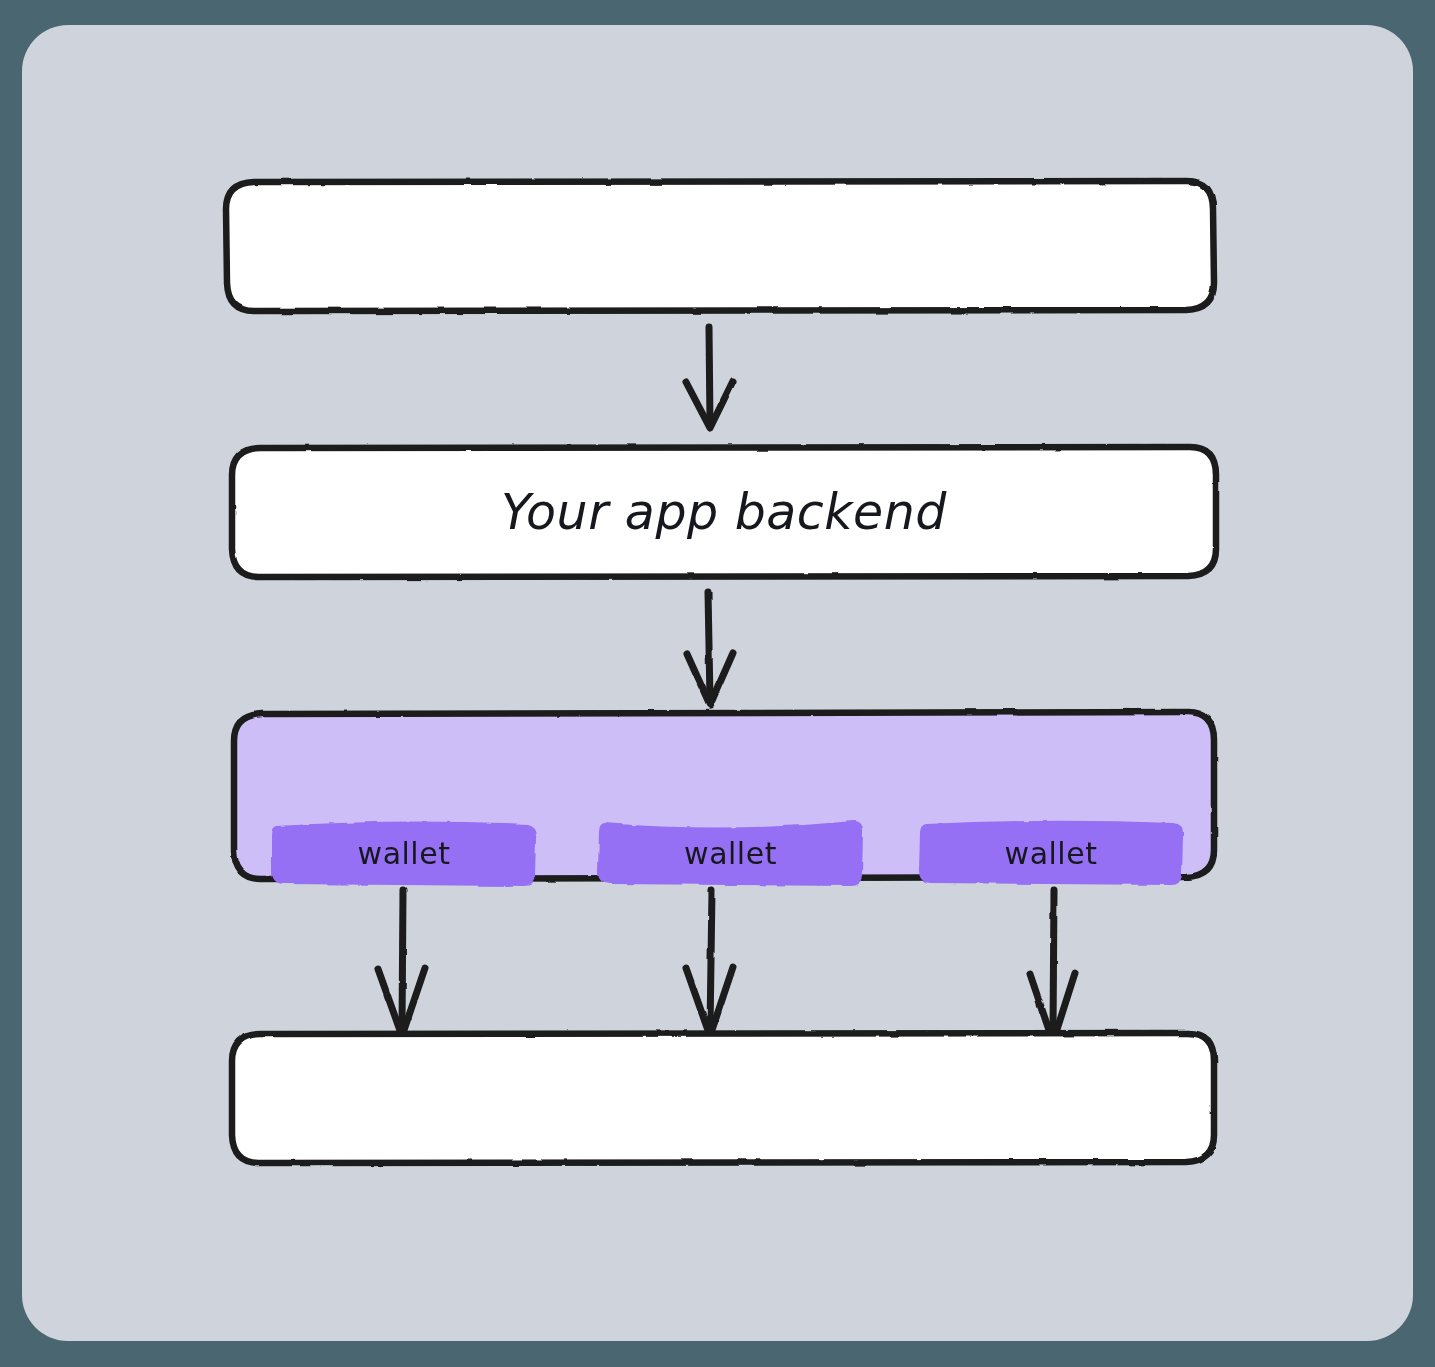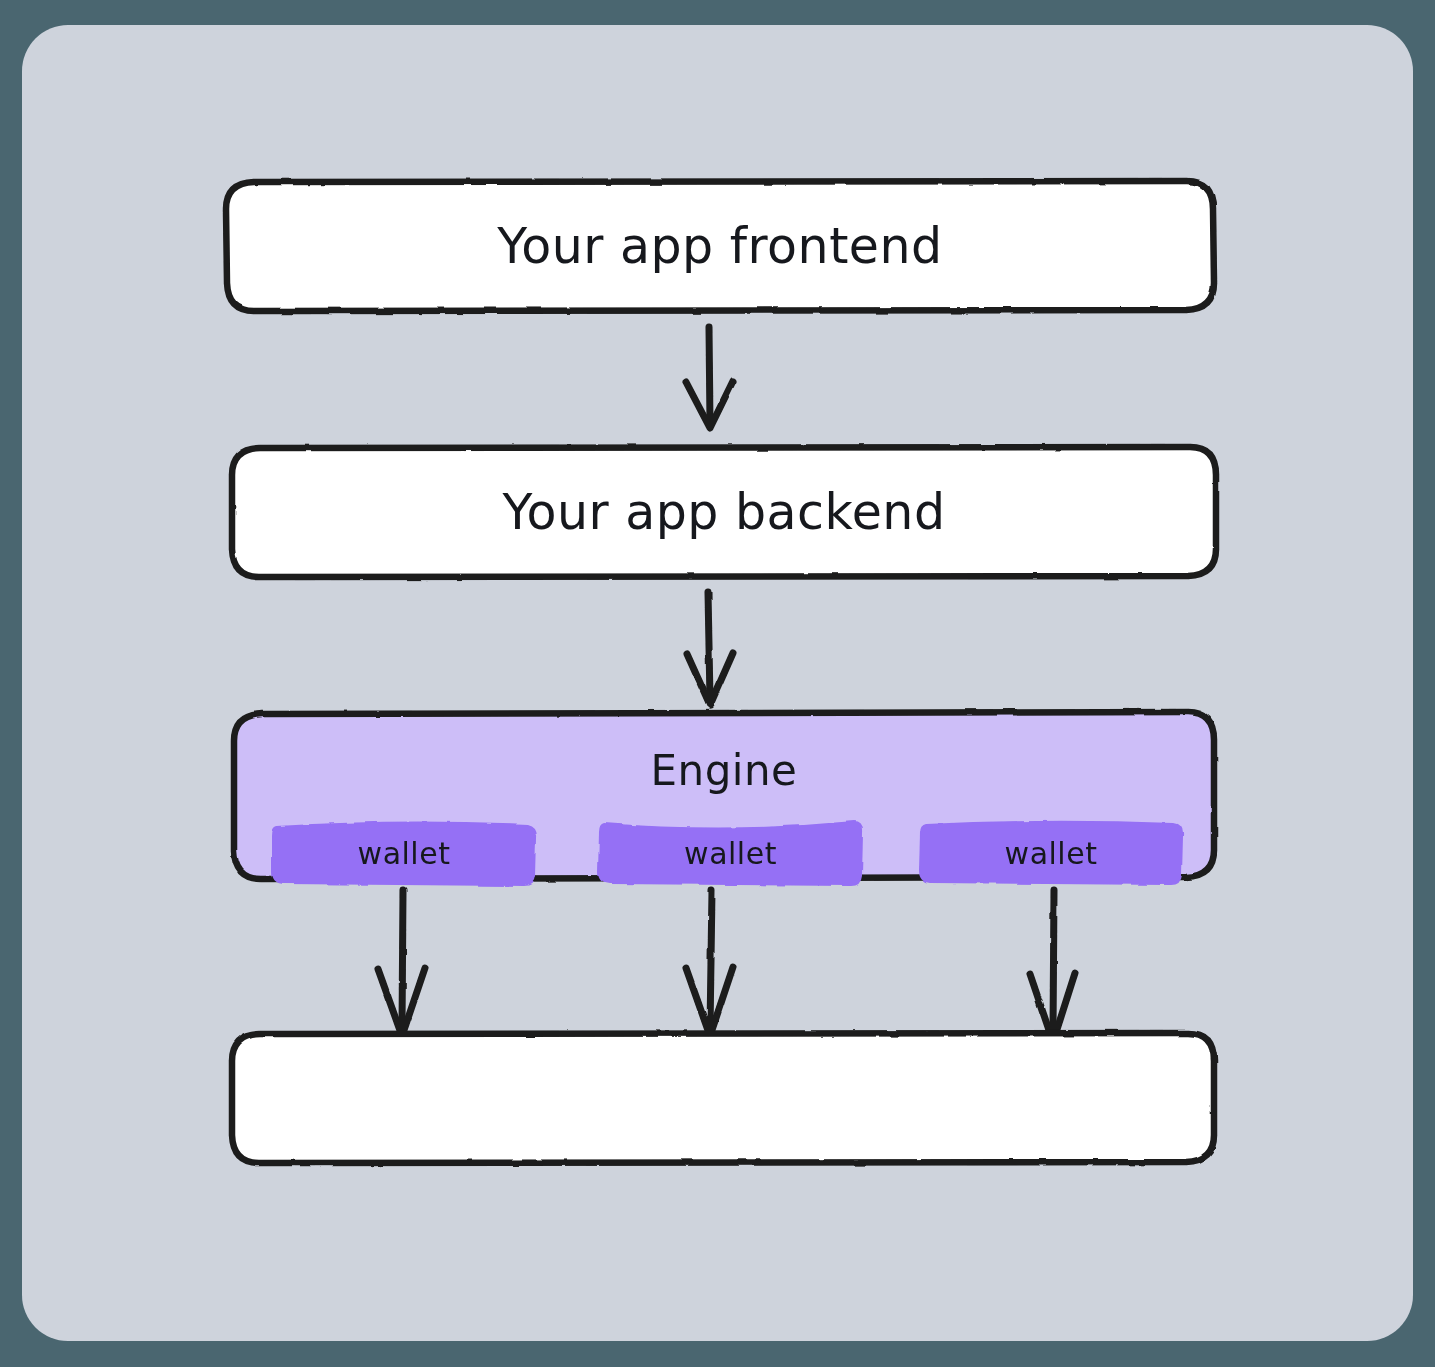--- a/index.html
+++ b/index.html
@@ -139,27 +139,25 @@
       <path d="M 1054 890 L 1053 1033" stroke="#1b1b1b" stroke-width="7" stroke-linecap="round" fill="none"></path>
       <path d="M 1030 974 L 1053 1042 L 1075 973" stroke="#1b1b1b" stroke-width="7" stroke-linecap="round" stroke-linejoin="round" fill="none"></path>
     </g>
 
     <g filter="url(#rough)">
       <path d="M 260 1034 L 1188 1033 Q 1214 1033 1214 1061 L 1214 1135 Q 1214 1161 1186 1162 L 259 1163 Q 233 1163 232 1135 L 232 1061 Q 232 1035 260 1034 Z" fill="#ffffff" stroke="#1b1b1b" stroke-width="6.5" stroke-linejoin="round" stroke-linecap="round"></path>
     </g>
   </svg>
 
   <div class="node-hit" style="left:226px; top:181px; width:988px; height:130px;"></div>
-  <div class="node-label label-big" style="left:226px; top:181px; width:988px; height:130px;">Your app frontend</div>
 
   <div class="node-hit" style="left:232px; top:447px; width:984px; height:130px;"></div>
-  <div class="node-label label-big" style="left:232px; top:447px; width:984px; height:130px;">Your app backend</div>
+  <div class="node-label label-big" style="left:232px; top:447px; width:984px; height:130px;font-style:italic;">Your app backend</div>
 
   <div class="node-hit" style="left:234px; top:712px; width:980px; height:167px;"></div>
-  <div class="node-label label-engine" style="left:234px; top:730px; width:980px; height:80px;">Engine</div>
 
   <div class="node-hit" style="left:272px; top:820px; width:264px; height:66px; border-radius:14px;"></div>
   <div class="node-label label-wallet" style="left:272px; top:820px; width:264px; height:66px;">wallet</div>
 
   <div class="node-hit" style="left:598px; top:820px; width:265px; height:66px; border-radius:14px;"></div>
   <div class="node-label label-wallet" style="left:598px; top:820px; width:265px; height:66px;">wallet</div>
 
   <div class="node-hit" style="left:919px; top:820px; width:264px; height:66px; border-radius:14px;"></div>
   <div class="node-label label-wallet" style="left:919px; top:820px; width:264px; height:66px;">wallet</div>
 

